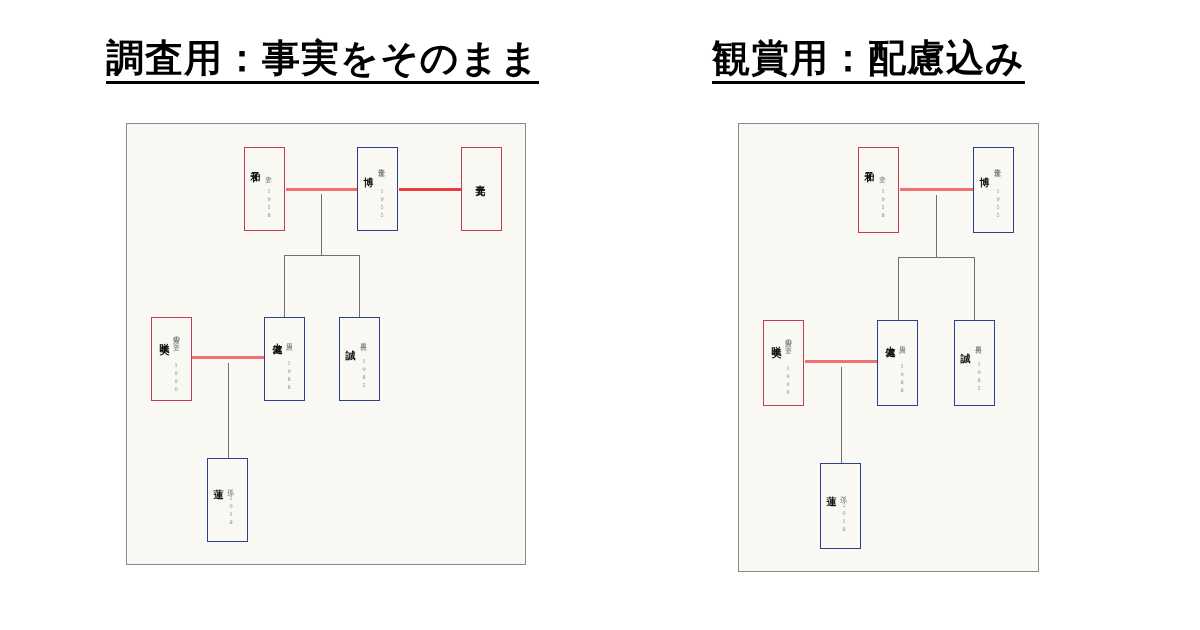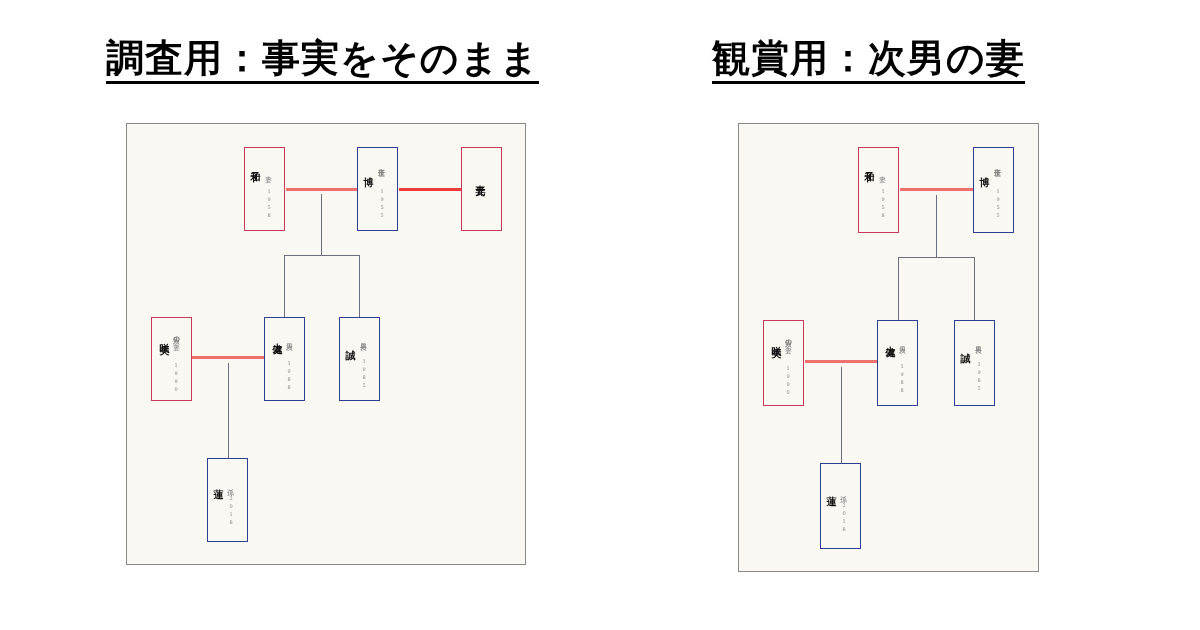--- a/index.html
+++ b/index.html
@@ -34,21 +34,21 @@
     .marriage { height: 3px; background: #f07070; }
     .marriage.strong { background: #ee3b3b; }
     .desc-v { width: 1px; background: #6b6f80; }
     .desc-h { height: 1px; background: #6b6f80; }
   </style>
 </head>
 <body>
 
 <div class="title" style="left:106px;">調査用：事実をそのまま</div>
 
-<div class="title" style="left:712px;">観賞用：次男の妻</div>
+<div class="title" style="left:712px;">観賞用：配慮込み</div>
 
 <div class="panel" style="left:126px; top:123px; width:400px; height:442px;">
 
   <div class="line marriage" style="left:159px; top:64px; width:71px;"></div>
   <div class="line marriage strong" style="left:272px; top:64px; width:62px;"></div>
   <div class="line desc-v" style="left:194px; top:70px; height:61px;"></div>
   <div class="line desc-h" style="left:157px; top:131px; width:76px;"></div>
   <div class="line desc-v" style="left:157px; top:131px; height:62px;"></div>
   <div class="line desc-v" style="left:232px; top:131px; height:62px;"></div>
   <div class="line marriage" style="left:65px; top:232px; width:72px;"></div>

